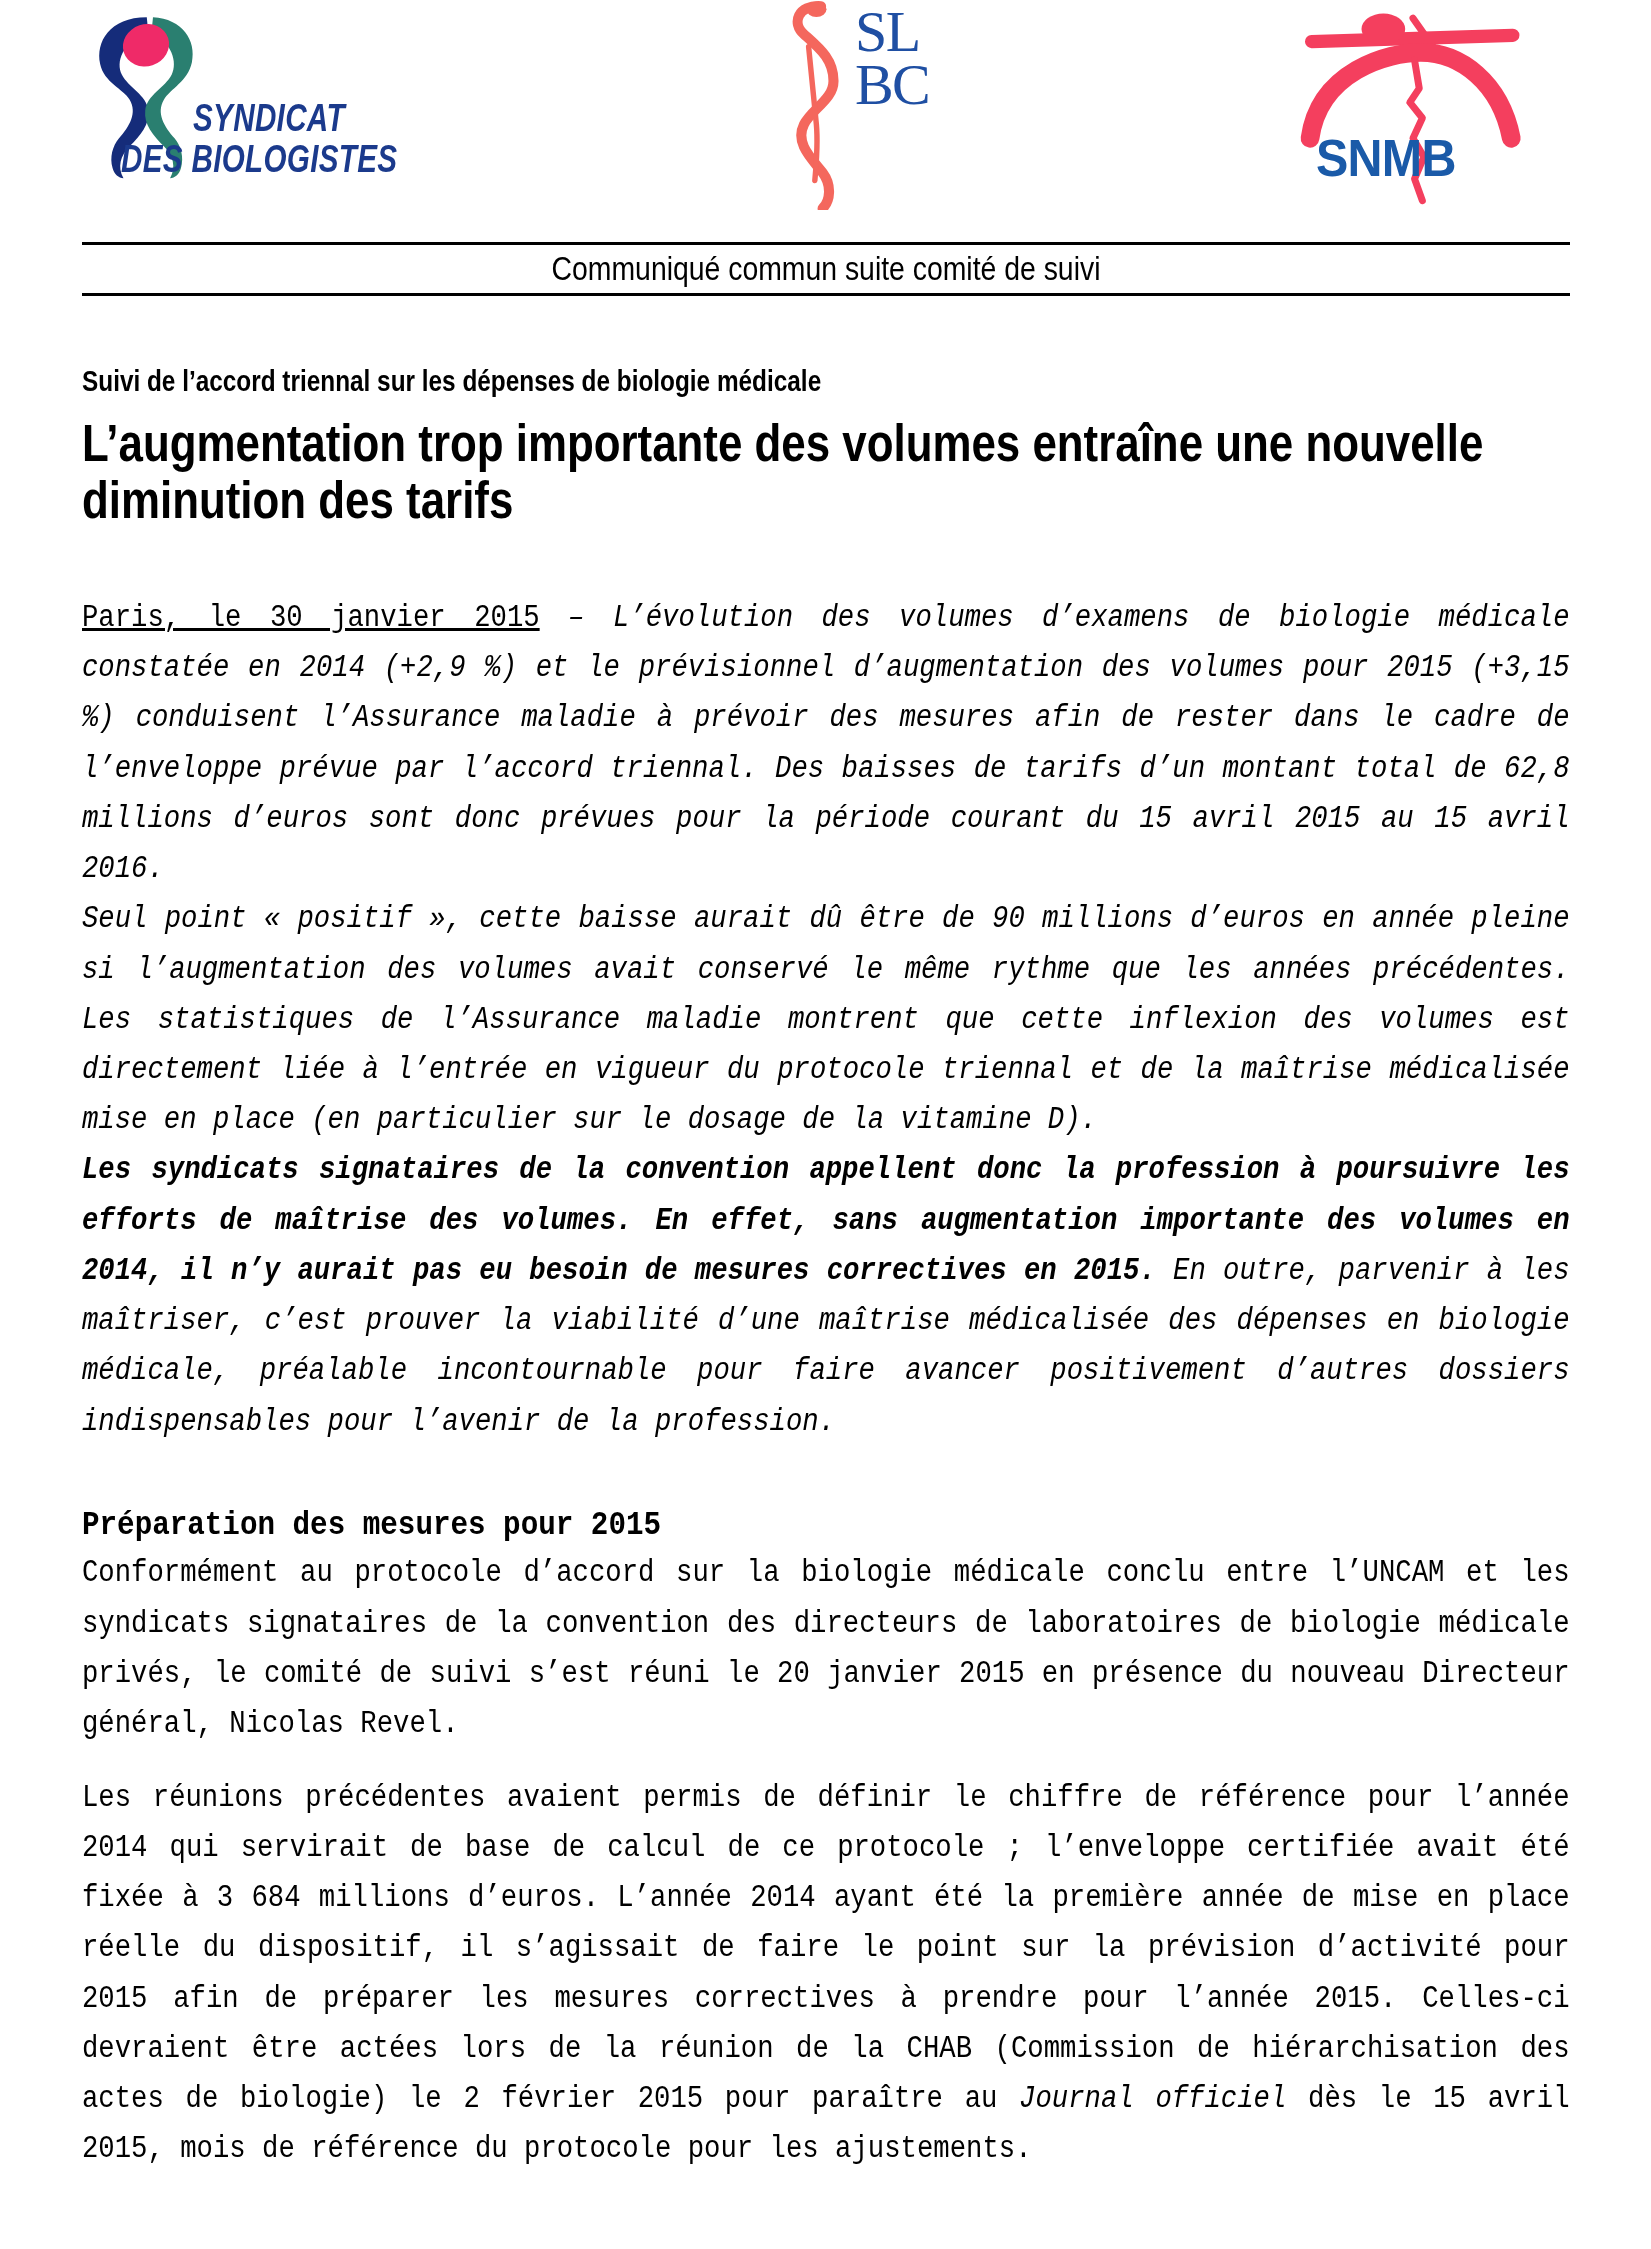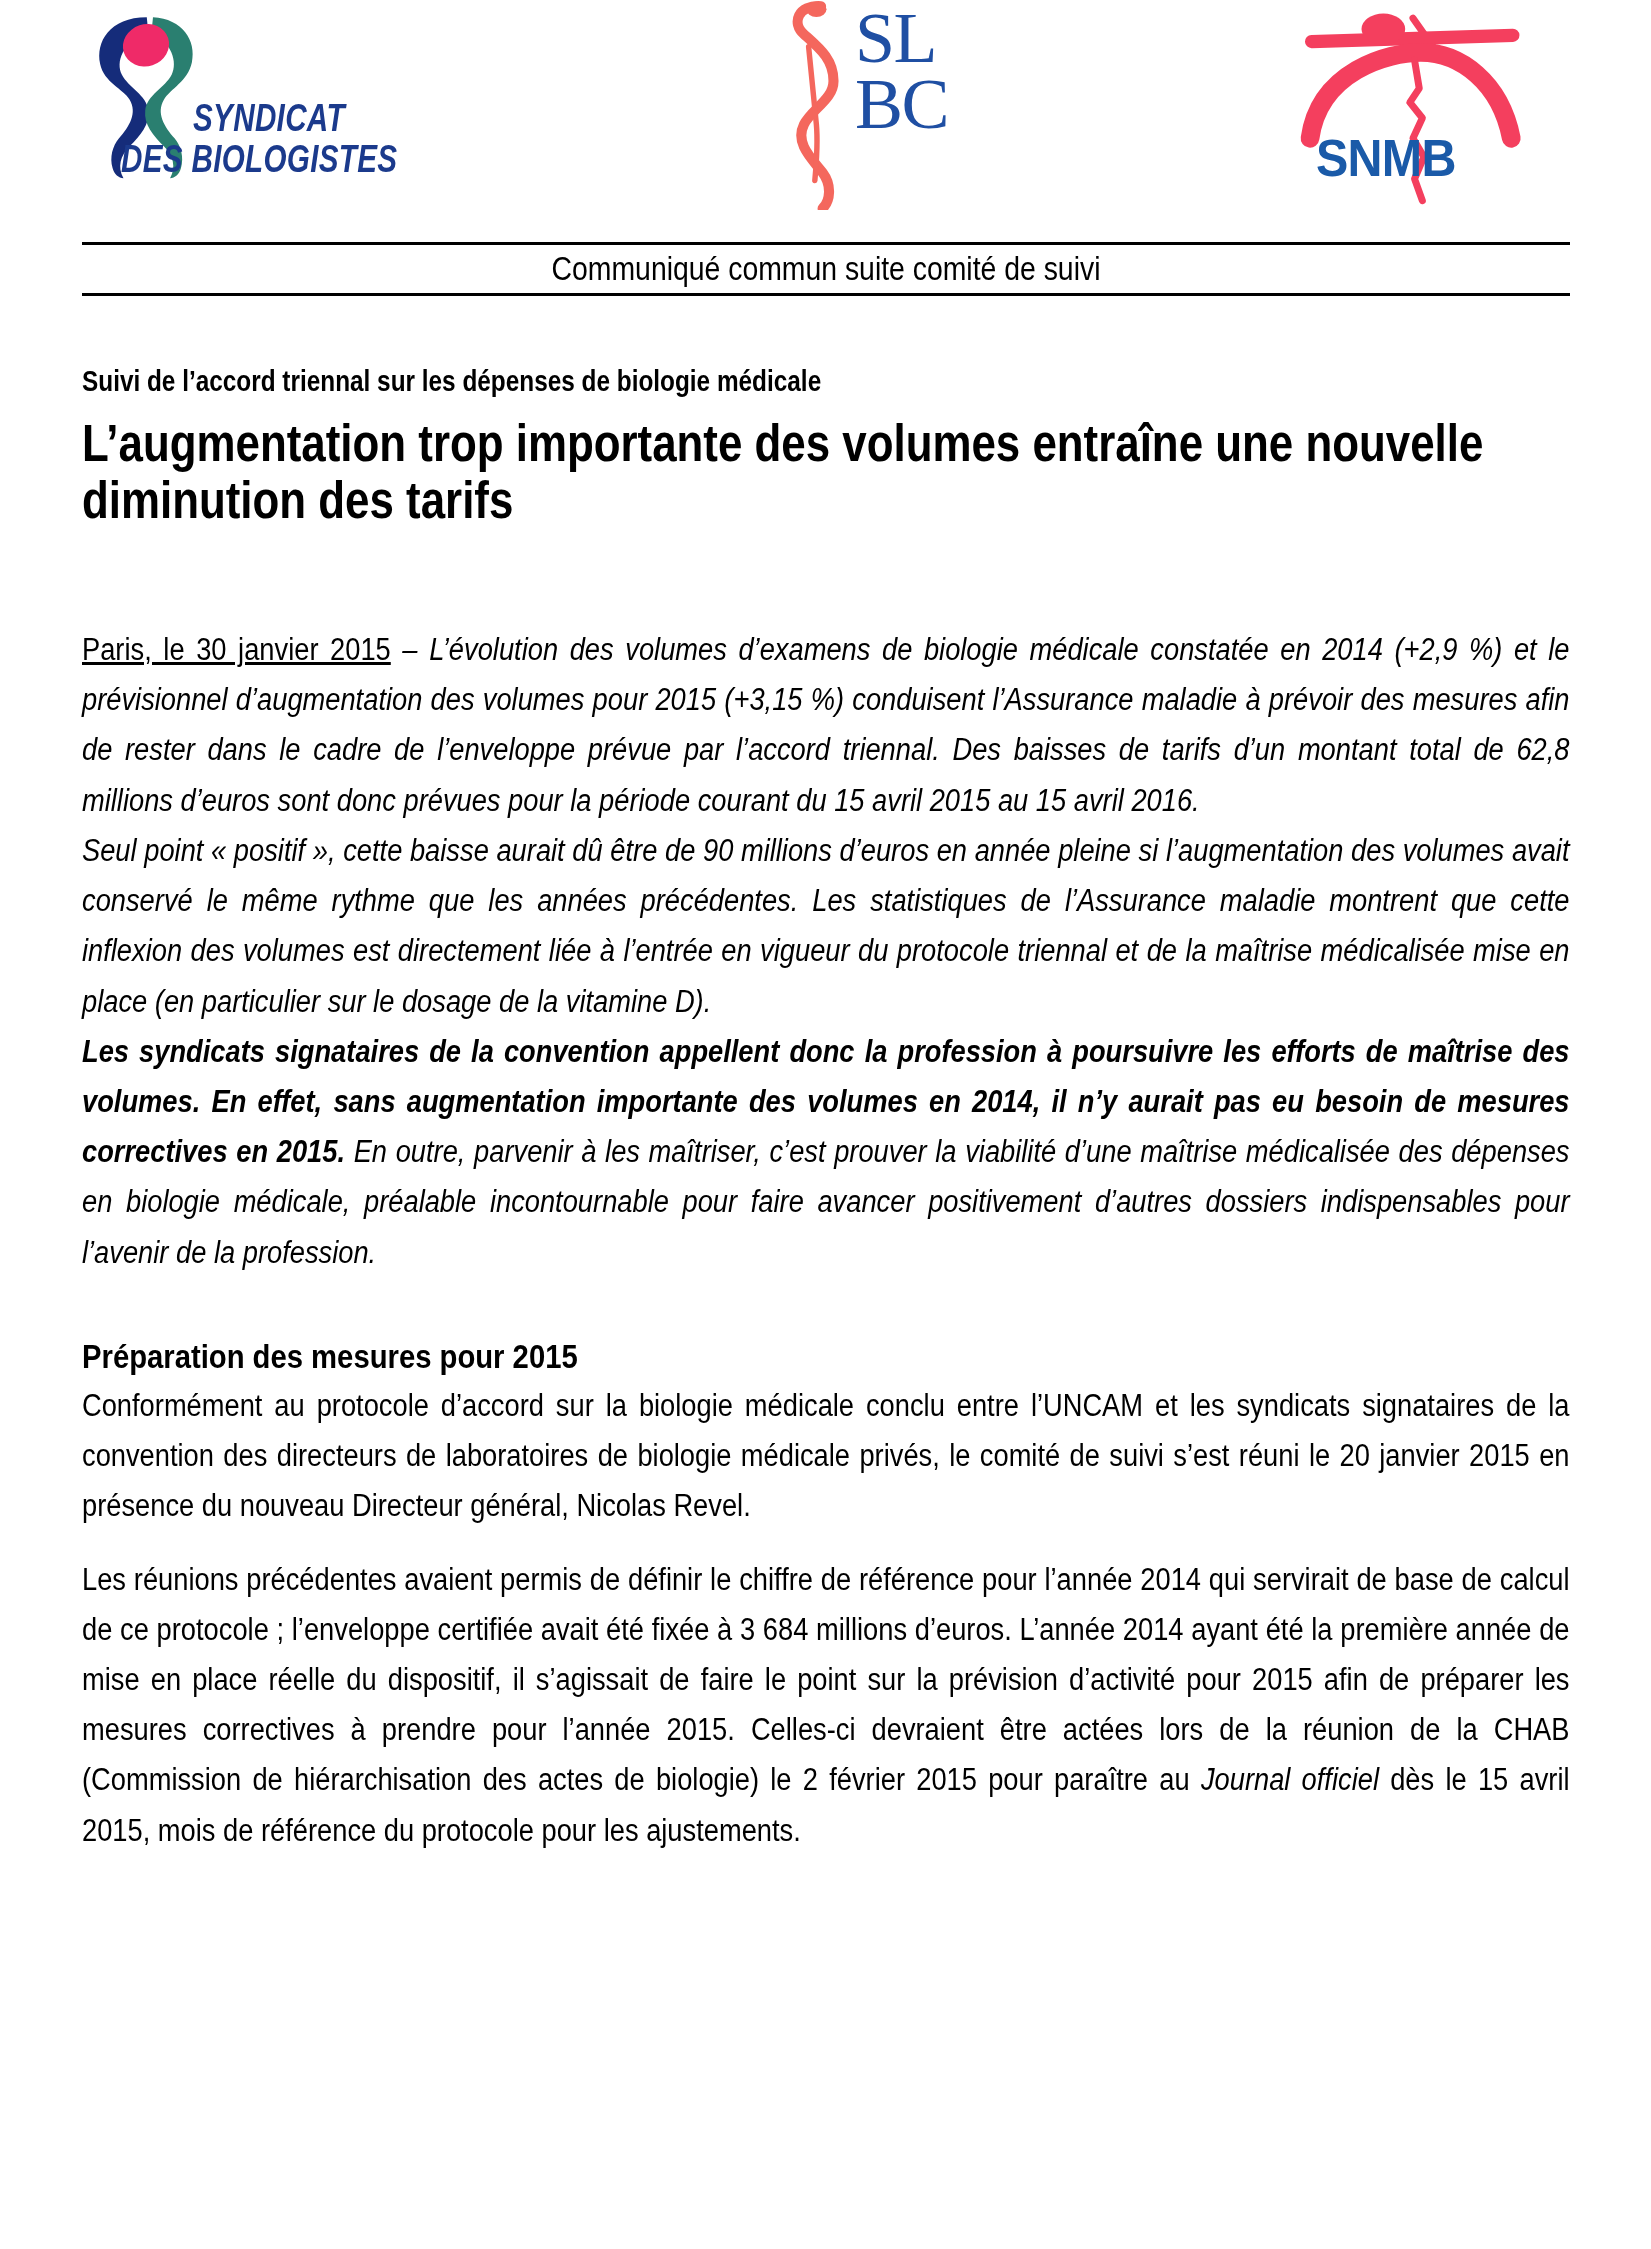--- a/index.html
+++ b/index.html
@@ -63,21 +63,21 @@
 
   
   .logo-slbc { left: 686px; top: 0px; width: 257px; height: 210px; }
   .logo-slbc .serpent { position: absolute; left: 0; top: 0; width: 117px; height: 210px; }
   .logo-slbc .letters {
     position: absolute;
     left: 87px;
     top: 4.7px;
     font-family: "Liberation Serif", serif;
     color: #1f4fa3;
-    font-size: 72px;
+    font-size: 58px;
     line-height: 0.92;
     letter-spacing: -1.6px;
   }
 
   
   .logo-snmb { left: 1214px; top: 3.9px; width: 280px; height: 203px; }
   .logo-snmb .figure { position: absolute; left: 0; top: 0; width: 234px; height: 203px; }
   .logo-snmb .snmb-text {
     position: absolute;
     left: 19.5px;
@@ -124,21 +124,22 @@
     font-weight: 700;
     font-size: 51px;
     line-height: 1.12;
     transform: scaleX(0.86);
     transform-origin: left top;
     width: 116%;
   }
 
   
   .body-wrap {
-    margin-top: 96px;
+    margin-top: 64px;
+    font-family: Liberation Mono, monospace;
   }
   p.para {
     margin: 0;
     font-size: 31px;
     line-height: 1.62;
     text-align: justify;
     text-justify: inter-word;
     transform: scaleX(0.88);
     transform-origin: left top;
     width: 113.6%;

